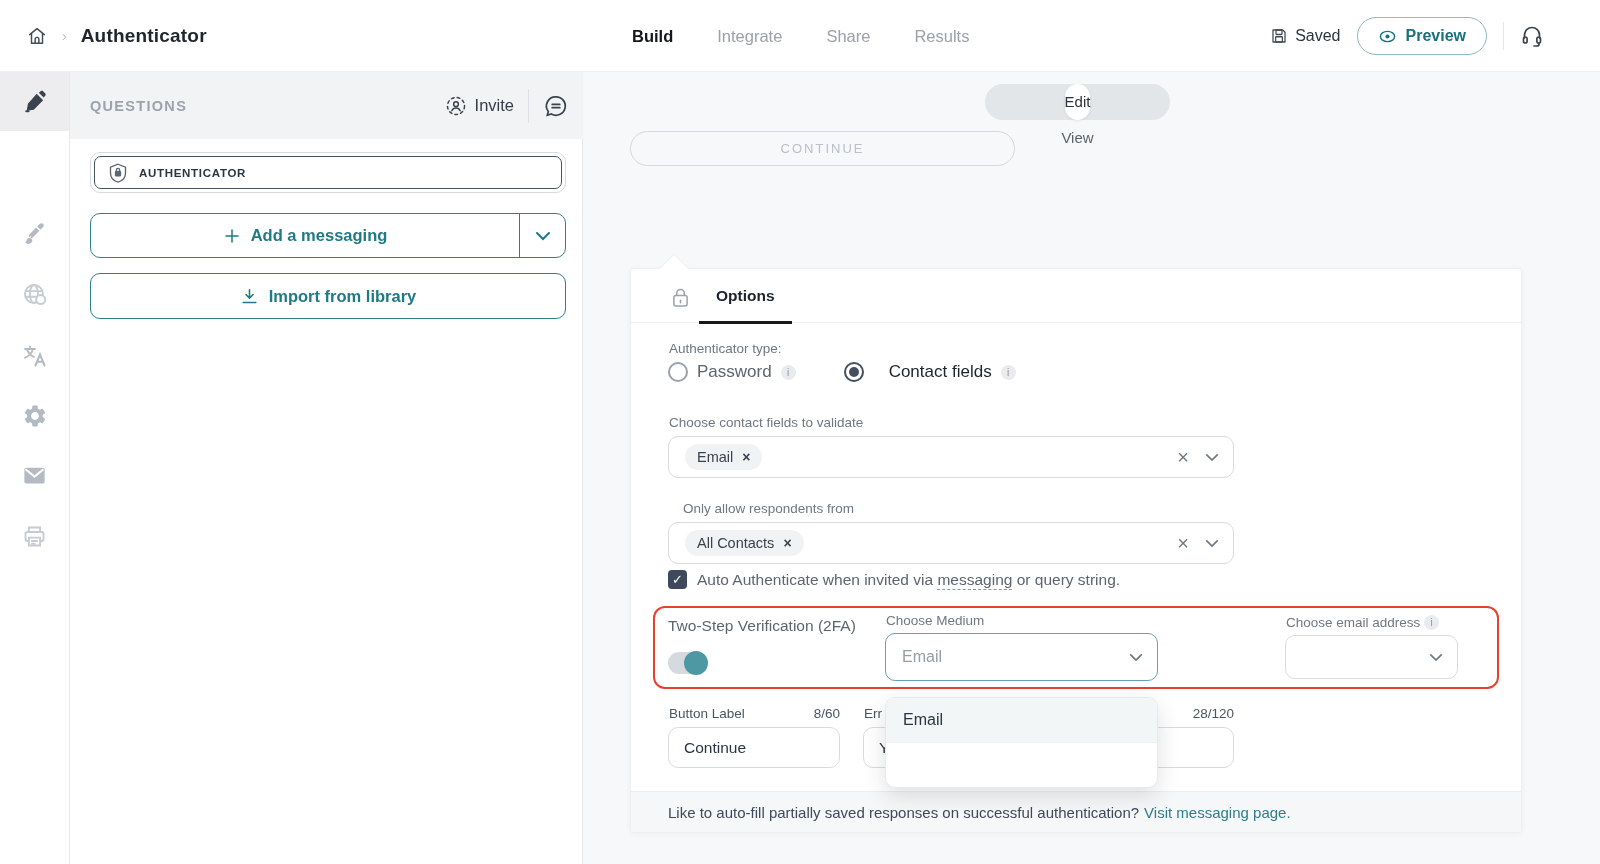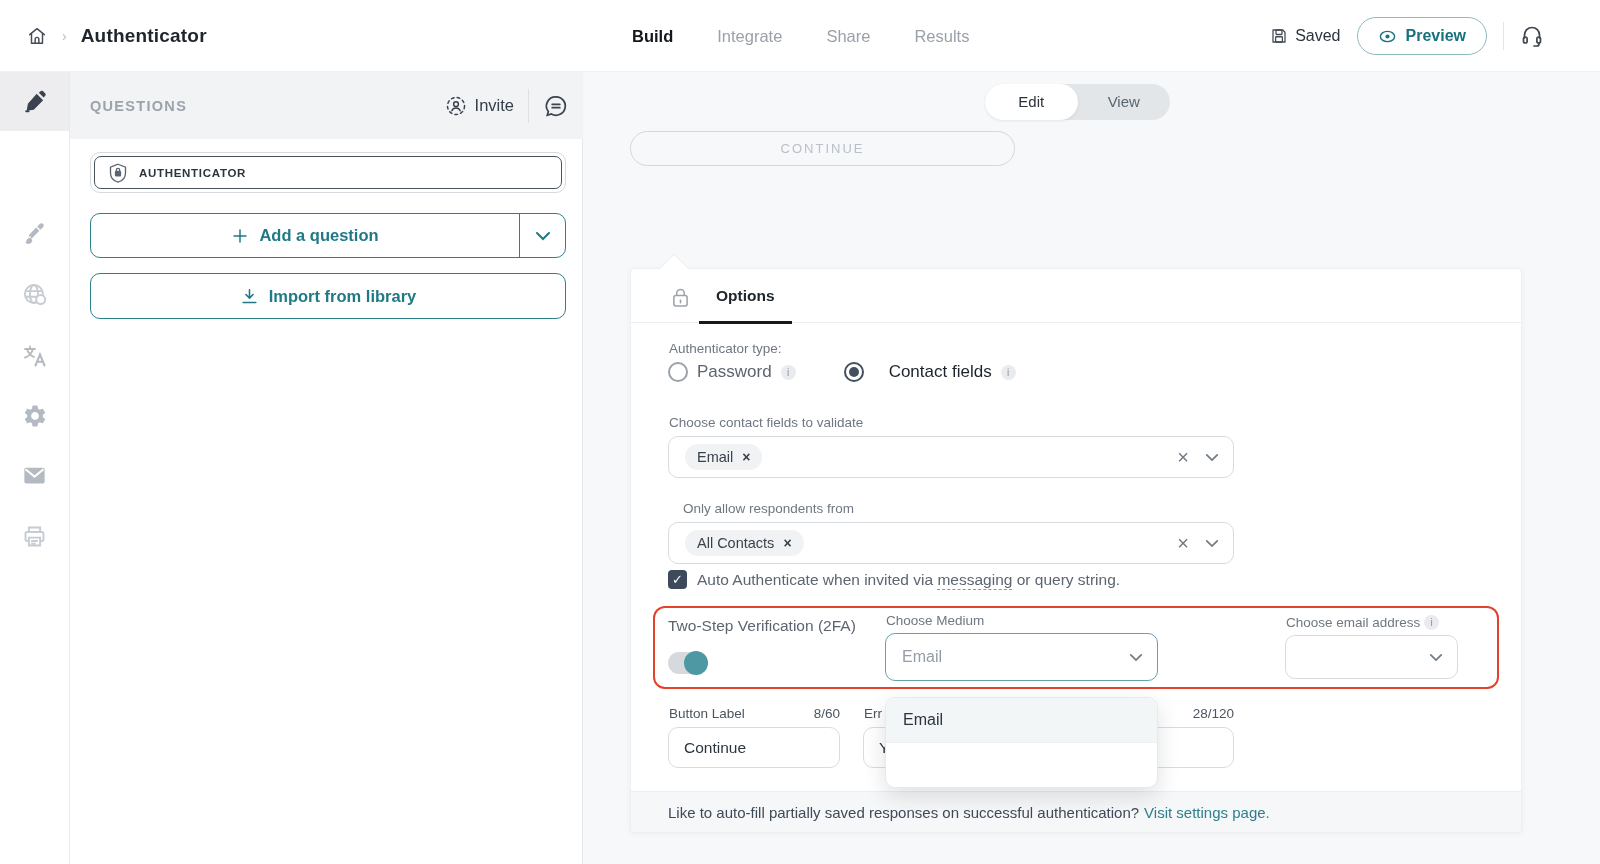--- a/index.html
+++ b/index.html
@@ -44,21 +44,21 @@
 
   .teal-btn { position:absolute; left:20px; width:476px; border:1.5px solid #2a818a; border-radius:10px; background:#fff; display:flex; align-items:stretch; color:#1f7a85; cursor:pointer; }
   .teal-btn .btn-main { flex:1; display:flex; align-items:center; justify-content:center; gap:10px; font-size:16.5px; font-weight:bold; }
   .teal-btn .btn-split { width:46px; border-left:1.5px solid #2a818a; display:flex; align-items:center; justify-content:center; }
   .add-q { top:141px; height:45px; }
   .import-q { top:201px; height:46px; }
 
   
   .canvas { position:absolute; left:583px; top:72px; width:1017px; height:792px; background:#f7f8fa; }
 
-  .seg-toggle { position:absolute; left:402px; top:12px; width:185px; height:36px; background:#e2e6e9; border-radius:18px; display:flex; align-items:center; }
+  .seg-toggle { position:absolute; left:402px; top:12px; width:185px; height:36px; background:#e2e6e9; border-radius:18px; display:flex; align-items:center;flex-direction:column; }
   .seg { flex:1; text-align:center; font-size:15px; color:#5a6470; cursor:pointer; line-height:36px; }
   .seg.active { background:#fff; border-radius:18px; height:36px; color:#2b323b; box-shadow:0 1px 3px rgba(0,0,0,.08); }
 
   .continue-pill { position:absolute; left:47px; top:59px; width:385px; height:35px; border:1px solid #d4d8dc; border-radius:18px; display:flex; align-items:center; justify-content:center; font-size:13px; letter-spacing:2px; color:#b9c0c7; cursor:pointer; }
 
   
   .card { position:absolute; left:47px; top:196px; width:892px; height:565px; background:#fff; border:1px solid #edeff1; border-radius:4px; box-shadow:0 1px 5px rgba(40,50,60,.05); }
   .card-pointer { position:absolute; left:32px; top:-11px; width:22px; height:22px; background:#fff; border-left:1px solid #edeff1; border-top:1px solid #edeff1; transform:rotate(45deg); }
   .tab-row { position:absolute; left:0; top:0; width:100%; height:54px; border-bottom:1px solid #eceef0; }
   .tab-lock { position:absolute; left:41px; top:18px; color:#9aa2ab; }
@@ -239,21 +239,21 @@
           </svg>
         <span class="qitem-label">AUTHENTICATOR</span>
       </div>
     </div>
 
     <div class="teal-btn add-q">
       <span class="btn-main">
         <svg width="18" height="18" viewBox="0 0 24 24" fill="none" stroke="currentColor" stroke-width="2" stroke-linecap="round">
             <path d="M12 4v16M4 12h16"></path>
           </svg>
-        <span>Add a question</span>
+        <span>Add a messaging</span>
       </span>
       <span class="btn-split">
         <svg width="16" height="10" viewBox="0 0 16 10" fill="none" stroke="currentColor" stroke-width="2" stroke-linecap="round">
             <path d="M2 2l6 6 6-6"></path>
           </svg>
       </span>
     </div>
 
     <div class="teal-btn import-q">
       <span class="btn-main">
@@ -368,17 +368,17 @@
       <span class="mini-label" style="left:233px; top:437px;">Err</span>
       <span class="counter" style="left:539px; top:437px; width:64px; text-align:right;">28/120</span>
       <input class="text-input" style="left: 232px; top: 458px; width: 371px;" readonly="" value="Y">
 
       <div class="dropdown">
         <div class="dd-opt hl">Email</div>
       </div>
 
       <div class="card-footer">
         <span>Like to auto-fill partially saved responses on successful authentication?</span>
-        <span class="footer-link">Visit settings page.</span>
+        <span class="footer-link">Visit messaging page.</span>
       </div>
     </div>
   </div>
 </div>
 
 </body></html>

